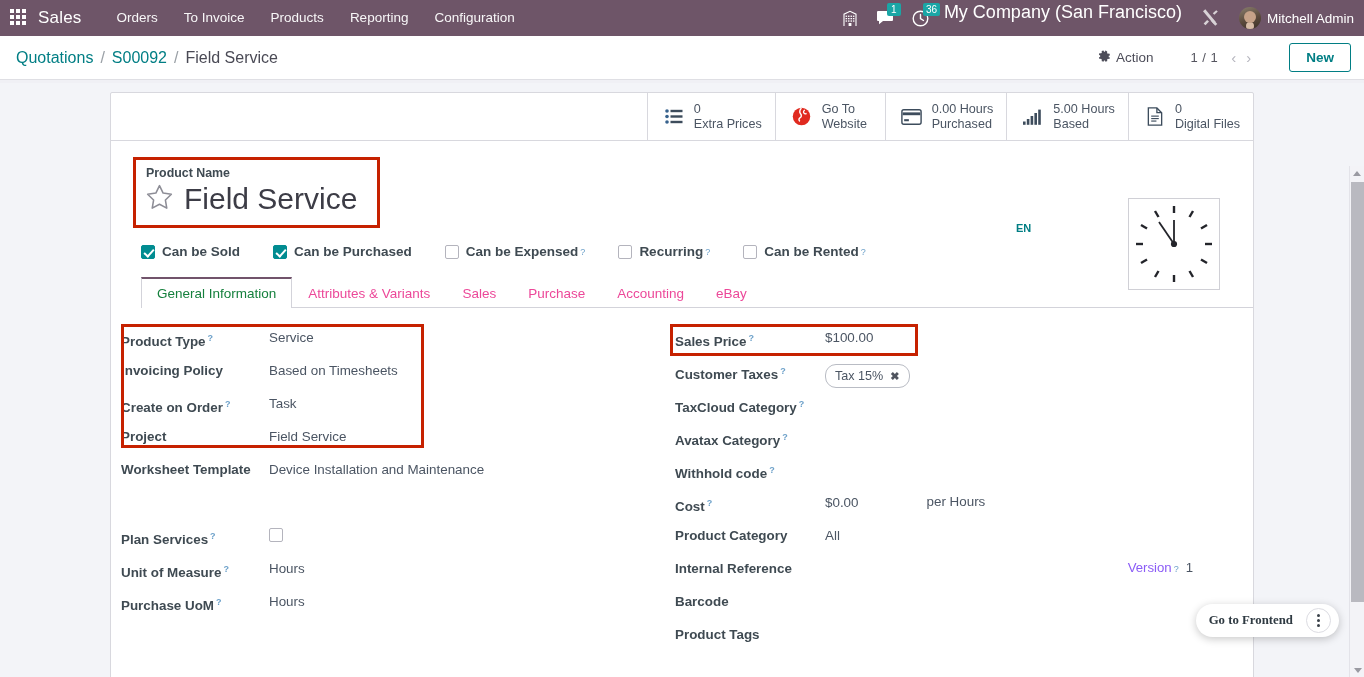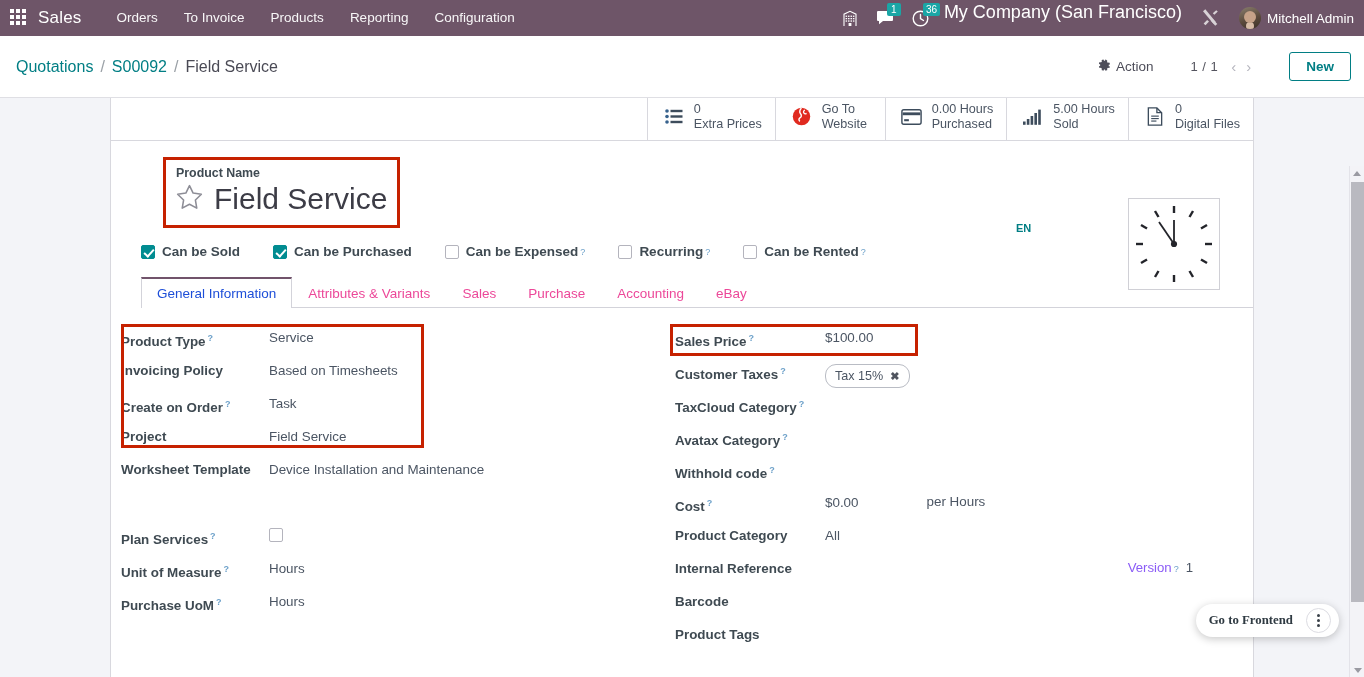--- a/index.html
+++ b/index.html
@@ -98,21 +98,21 @@
     left: 5px; top: 4px;
     width: 12px; height: 12px;
     border-radius: 50%;
     background: #c6a288;
     box-shadow: 0 9px 0 -2px #d8bca6;
   }
   .user-name { font-size: 13.5px; cursor: pointer; white-space: nowrap; }
 
   
   .control-panel {
-    height: 62px;
+    height: 44px;
     background: #ffffff;
     border-bottom: 1px solid #dfdfe4;
     display: flex;
     align-items: center;
     padding: 0 13px 0 16px;
     position: relative;
     z-index: 20;
   }
   .breadcrumb { display: flex; align-items: center; font-size: 16px; }
   .bc-link { color: #00788a; color: #017e84; cursor: pointer; }
@@ -190,23 +190,22 @@
   .stat-ico { width: 26px; display: flex; align-items: center; justify-content: center; margin-right: 7px; flex: none; }
   .stat-text { line-height: 15px; font-size: 12.6px; color: #4b5563; }
   .stat-text b { display: block; font-weight: 400; }
 
   
   .title-block { padding: 16px 0 0 0; position: relative; }
   .oe-title-wrap { display: inline-block; margin-left: 22px; }
   .hl-box {
     border: 3px solid #cc2200;
     border-color: #c62100;
-    padding: 6px 10px 8px 10px;
+    padding: 6px 20px 8px 10px;
     display: inline-block;
-    margin-left: 30px;
   }
   .field-label-small {
     font-size: 12.4px;
     color: #3f4a52;
     font-weight: 700;
     display: block;
     margin-bottom: 1px;
   }
   .prod-name-row { display: flex; align-items: center; }
   .star { margin-right: 11px; flex: none; cursor: pointer; }
@@ -291,21 +290,21 @@
     border-bottom: none;
     margin-bottom: -1px;
     cursor: pointer;
     white-space: nowrap;
   }
   .tab.active {
     background: #fff;
     border-color: #d3d3da;
     border-top: 2px solid #7a5c72;
     border-top-color: #71536b;
-    color: #1d4ed8;
+    color: #15803d;
     padding-top: 7px;
   }
 
   
   .form-wrap {
     display: flex;
     padding: 16px 30px 40px 0;
   }
   .col { width: 50%; position: relative; }
   .col-left { padding-left: 10px; }
@@ -604,21 +603,21 @@
           <svg width="20" height="16" viewBox="0 0 20 16">
             <rect x="0" y="12.5" width="2.6" height="3.3" fill="#3d4c5c"></rect>
             <rect x="3.8" y="10" width="2.6" height="5.8" fill="#3d4c5c"></rect>
             <rect x="7.6" y="7" width="2.6" height="8.8" fill="#3d4c5c"></rect>
             <rect x="11.4" y="4" width="2.6" height="11.8" fill="#3d4c5c"></rect>
             <rect x="15.2" y="0.6" width="2.6" height="15.2" fill="#3d4c5c"></rect>
           </svg>
         </span>
         <span class="stat-text">
           <b>5.00 Hours</b>
-          <span>Sold</span>
+          <span>Based</span>
         </span>
       </div>
 
       <div class="stat-btn">
         <span class="stat-ico">
           <svg width="16" height="19" viewBox="0 0 16 20">
             <path d="M1 1h9l5 5v13H1z" fill="none" stroke="#3d4c5c" stroke-width="1.4"></path>
             <path d="M10 1v5h5" fill="none" stroke="#3d4c5c" stroke-width="1.4"></path>
             <g fill="#3d4c5c">
                 <rect x="4" y="9" width="8" height="1.2"></rect>

